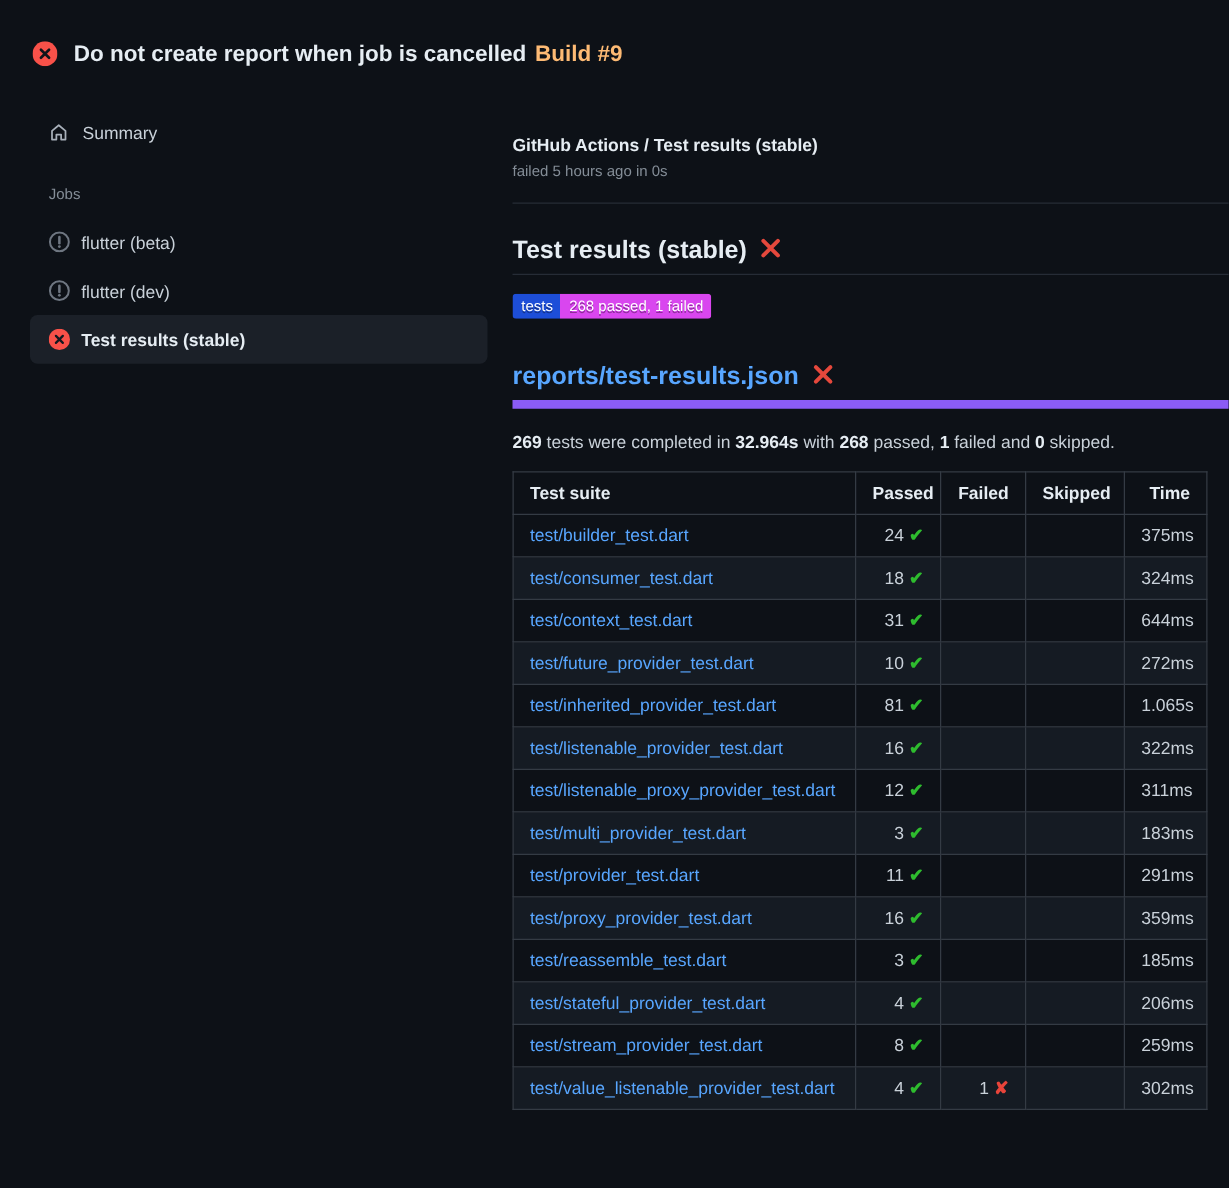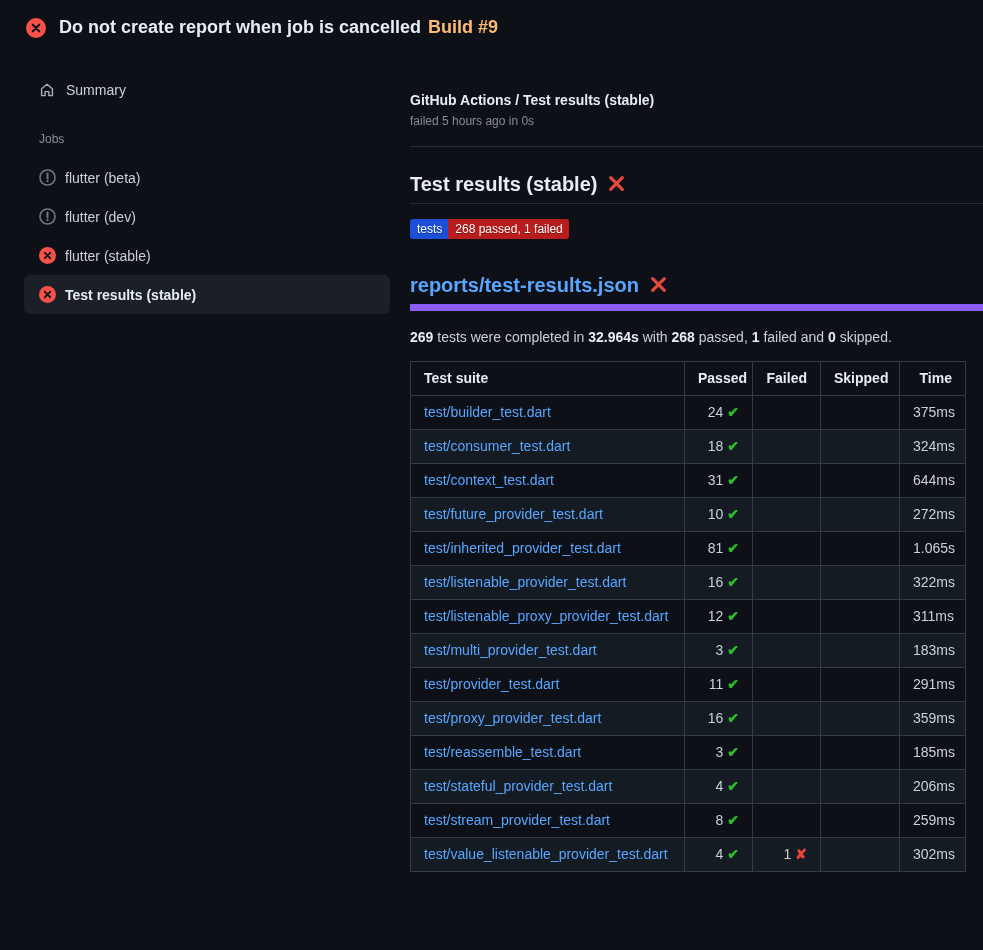--- a/index.html
+++ b/index.html
@@ -3,21 +3,21 @@
 <meta charset="utf-8">
 <style>
   * { box-sizing: border-box; }
   html,body { margin:0; padding:0; }
   body {
     width:983px; height:950px; overflow:hidden;
     background:#0d1117; color:#c9d1d9;
     font-family:"Liberation Sans", sans-serif; font-size:14px;
   }
   
-  .app-header { display:flex; align-items:flex-end; padding:17px 8px 16px 26px; }
+  .app-header { display:flex; align-items:flex-start; padding:17px 8px 16px 26px;margin-top:16px; }
   .app-header .hdr-icon { flex:none; margin-right:13px; display:block; }
   .app-title { font-size:18px; font-weight:700; color:#e6edf3; }
   .app-build { font-size:18px; font-weight:700; color:#fdba74; margin-left:7px; }
 
   
   .layout { display:flex; align-items:flex-start;padding-left:12px; }
   .sidebar { width:390px; flex:none; padding-top:20px; }
   .main { flex:1; min-width:0; padding:36px 0 0 8px; }
 
   
@@ -88,27 +88,20 @@
           <span>flutter (beta)</span>
         </div>
         <div class="side-item">
           <svg class="st-icon" width="17" height="17" viewBox="0 0 16 16">
             <circle cx="8" cy="8" r="7.1" fill="none" stroke="#6e7681" stroke-width="1.5"></circle>
             <path d="M8 4.3 L8 9" stroke="#6e7681" stroke-width="1.9" stroke-linecap="round"></path>
             <circle cx="8" cy="11.5" r="1.05" fill="#6e7681"></circle>
           </svg>
           <span>flutter (dev)</span>
         </div>
-        <div class="side-item">
-          <svg class="st-icon" width="17" height="17" viewBox="0 0 16 16">
-            <circle cx="8" cy="8" r="8" fill="#f85149"></circle>
-            <path d="M5.4 5.4 L10.6 10.6 M10.6 5.4 L5.4 10.6" stroke="#131820" stroke-width="1.7" stroke-linecap="round"></path>
-          </svg>
-          <span>flutter (stable)</span>
-        </div>
         <div class="side-item selected">
           <svg class="st-icon" width="17" height="17" viewBox="0 0 16 16">
             <circle cx="8" cy="8" r="8" fill="#f85149"></circle>
             <path d="M5.4 5.4 L10.6 10.6 M10.6 5.4 L5.4 10.6" stroke="#131820" stroke-width="1.7" stroke-linecap="round"></path>
           </svg>
           <span>Test results (stable)</span>
         </div>
       </div>
   </div>
 
@@ -116,21 +109,21 @@
     <div class="breadcrumb">GitHub Actions / Test results (stable)</div>
     <div class="status-line">failed 5 hours ago in 0s</div>
     <div class="divider"></div>
 
     <h2 class="sec-title"><span>Test results (stable)</span><svg class="x-icon" width="19" height="19" viewBox="0 0 16 16">
           <path d="M3.1 3.1 L12.9 12.9 M12.9 3.1 L3.1 12.9" stroke="#e5483c" stroke-width="2.7" stroke-linecap="round"></path>
         </svg></h2>
 
     <div class="badge">
       <span id="badge-label" style="background: #1d4ed8;">tests</span>
-      <span id="badge-value" style="background: #b91c1c;">268 passed, 1 failed</span>
+      <span id="badge-value" style="background: #d946ef;">268 passed, 1 failed</span>
     </div>
 
     <h2 class="report-title"><a href="#">reports/test-results.json</a><svg class="x-icon" width="19" height="19" viewBox="0 0 16 16">
           <path d="M3.1 3.1 L12.9 12.9 M12.9 3.1 L3.1 12.9" stroke="#e5483c" stroke-width="2.7" stroke-linecap="round"></path>
         </svg></h2>
 
     <p class="summary-text" id="summary-text"><strong>269</strong><span> tests were completed in </span><strong>32.964s</strong><span> with </span><strong>268</strong><span> passed, </span><strong>1</strong><span> failed and </span><strong>0</strong><span> skipped.</span></p>
 
     <table class="results">
       <colgroup id="results-colgroup">

